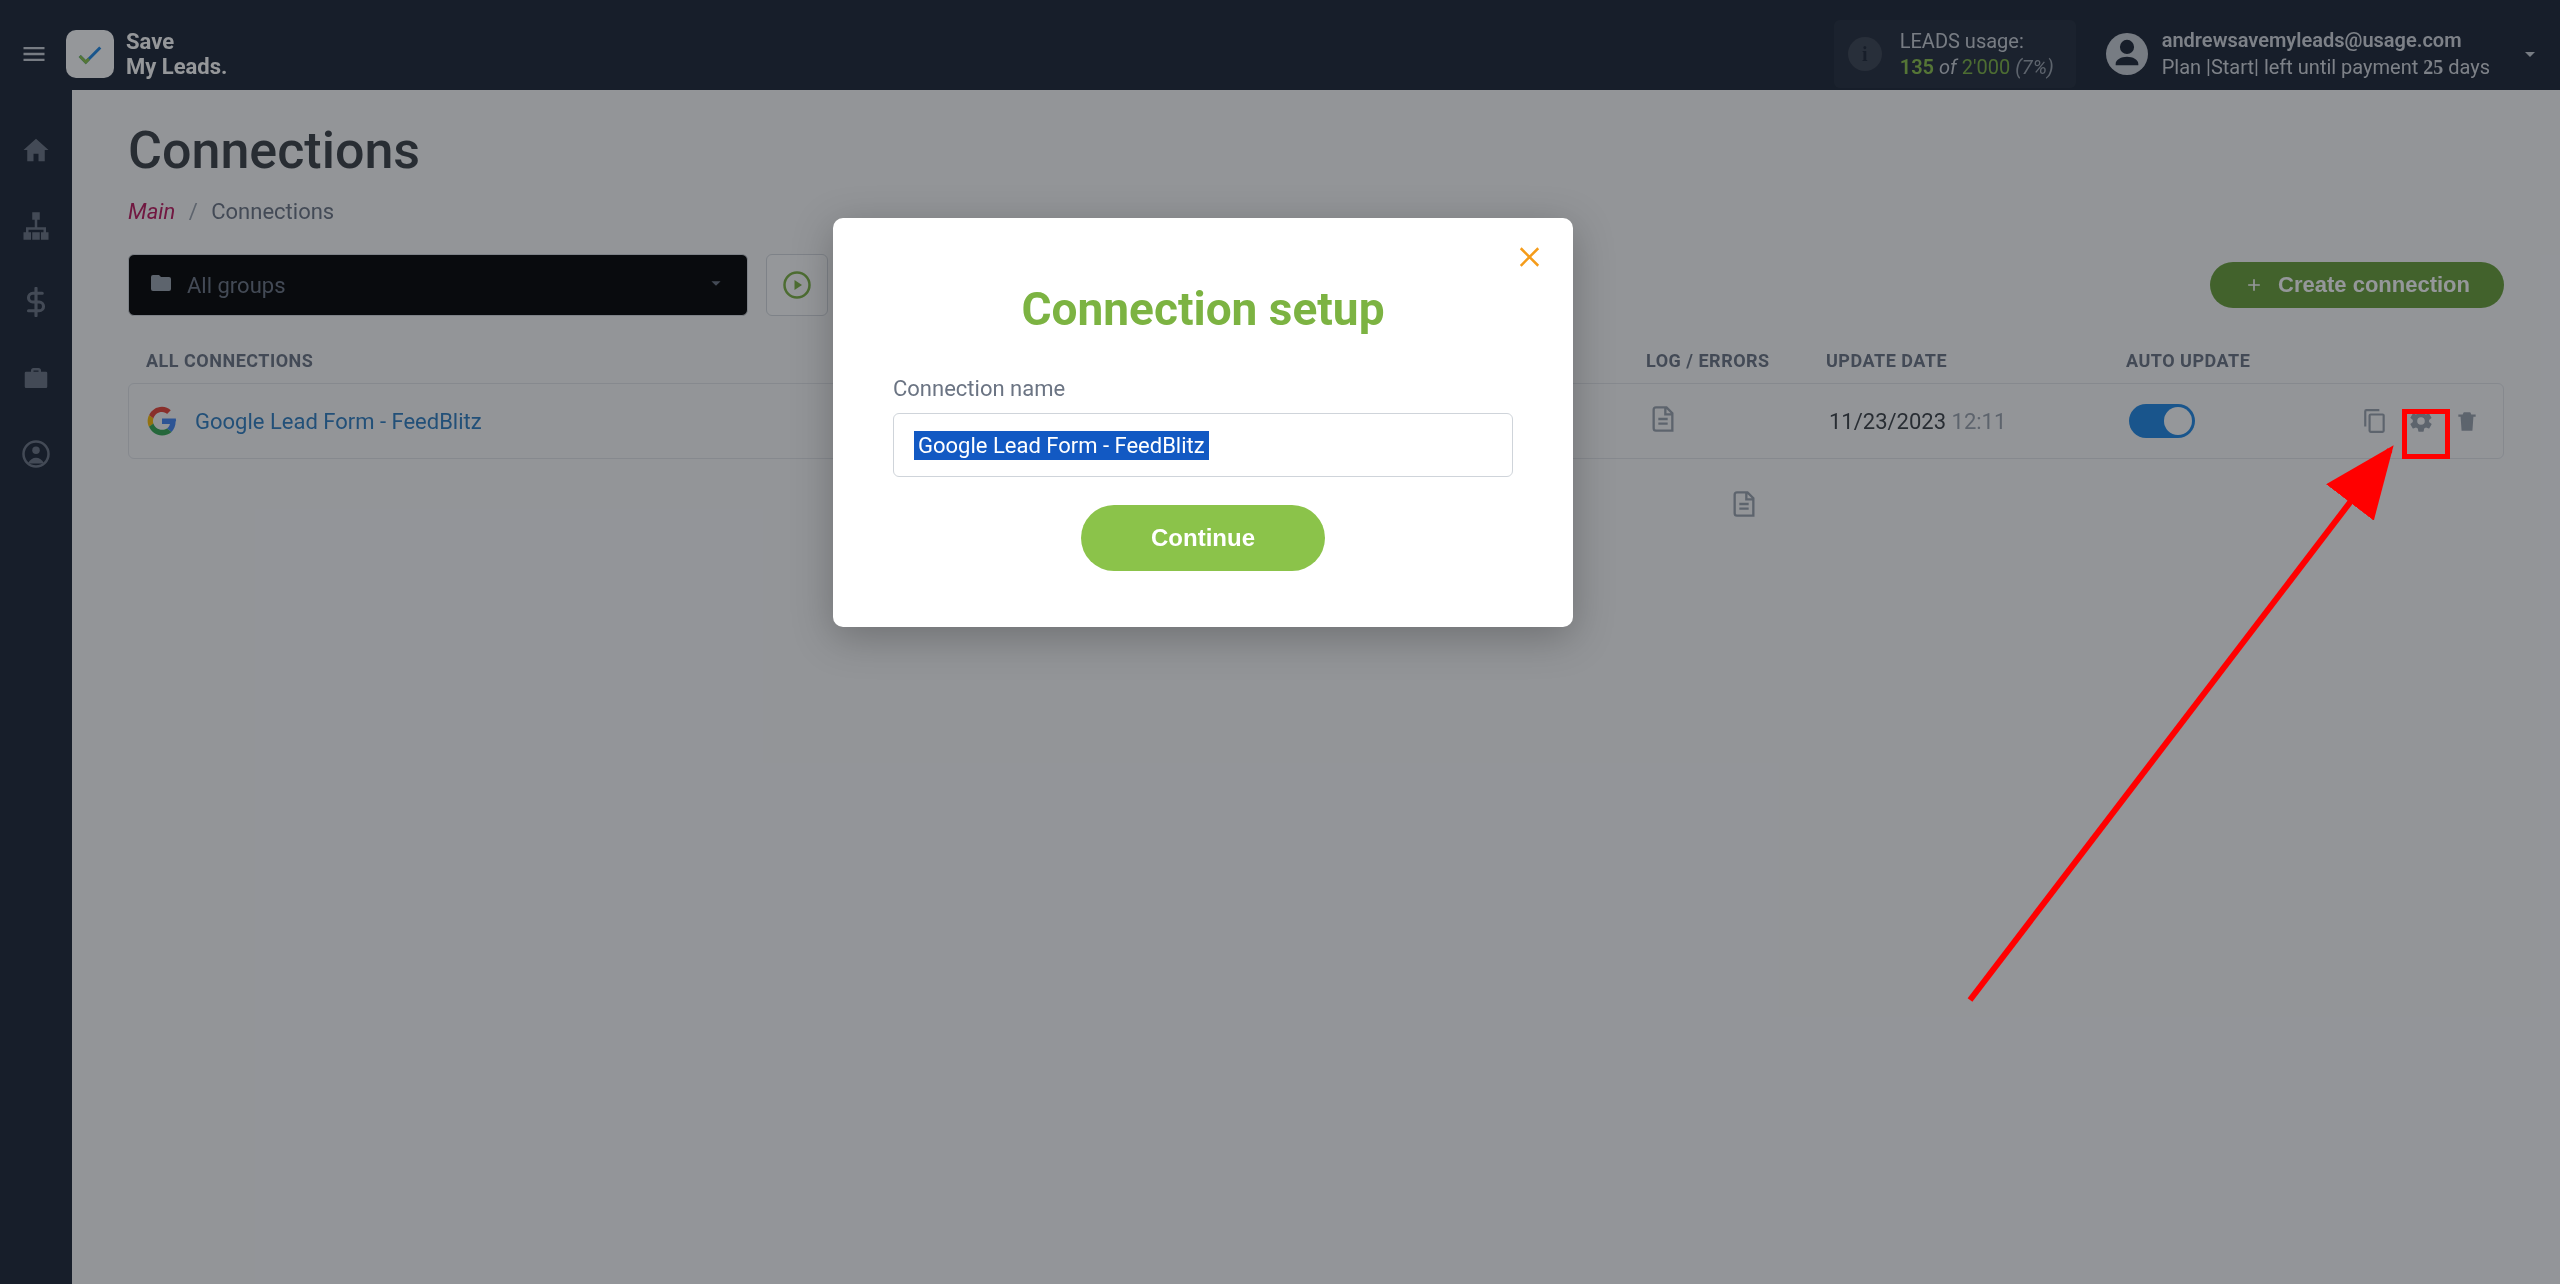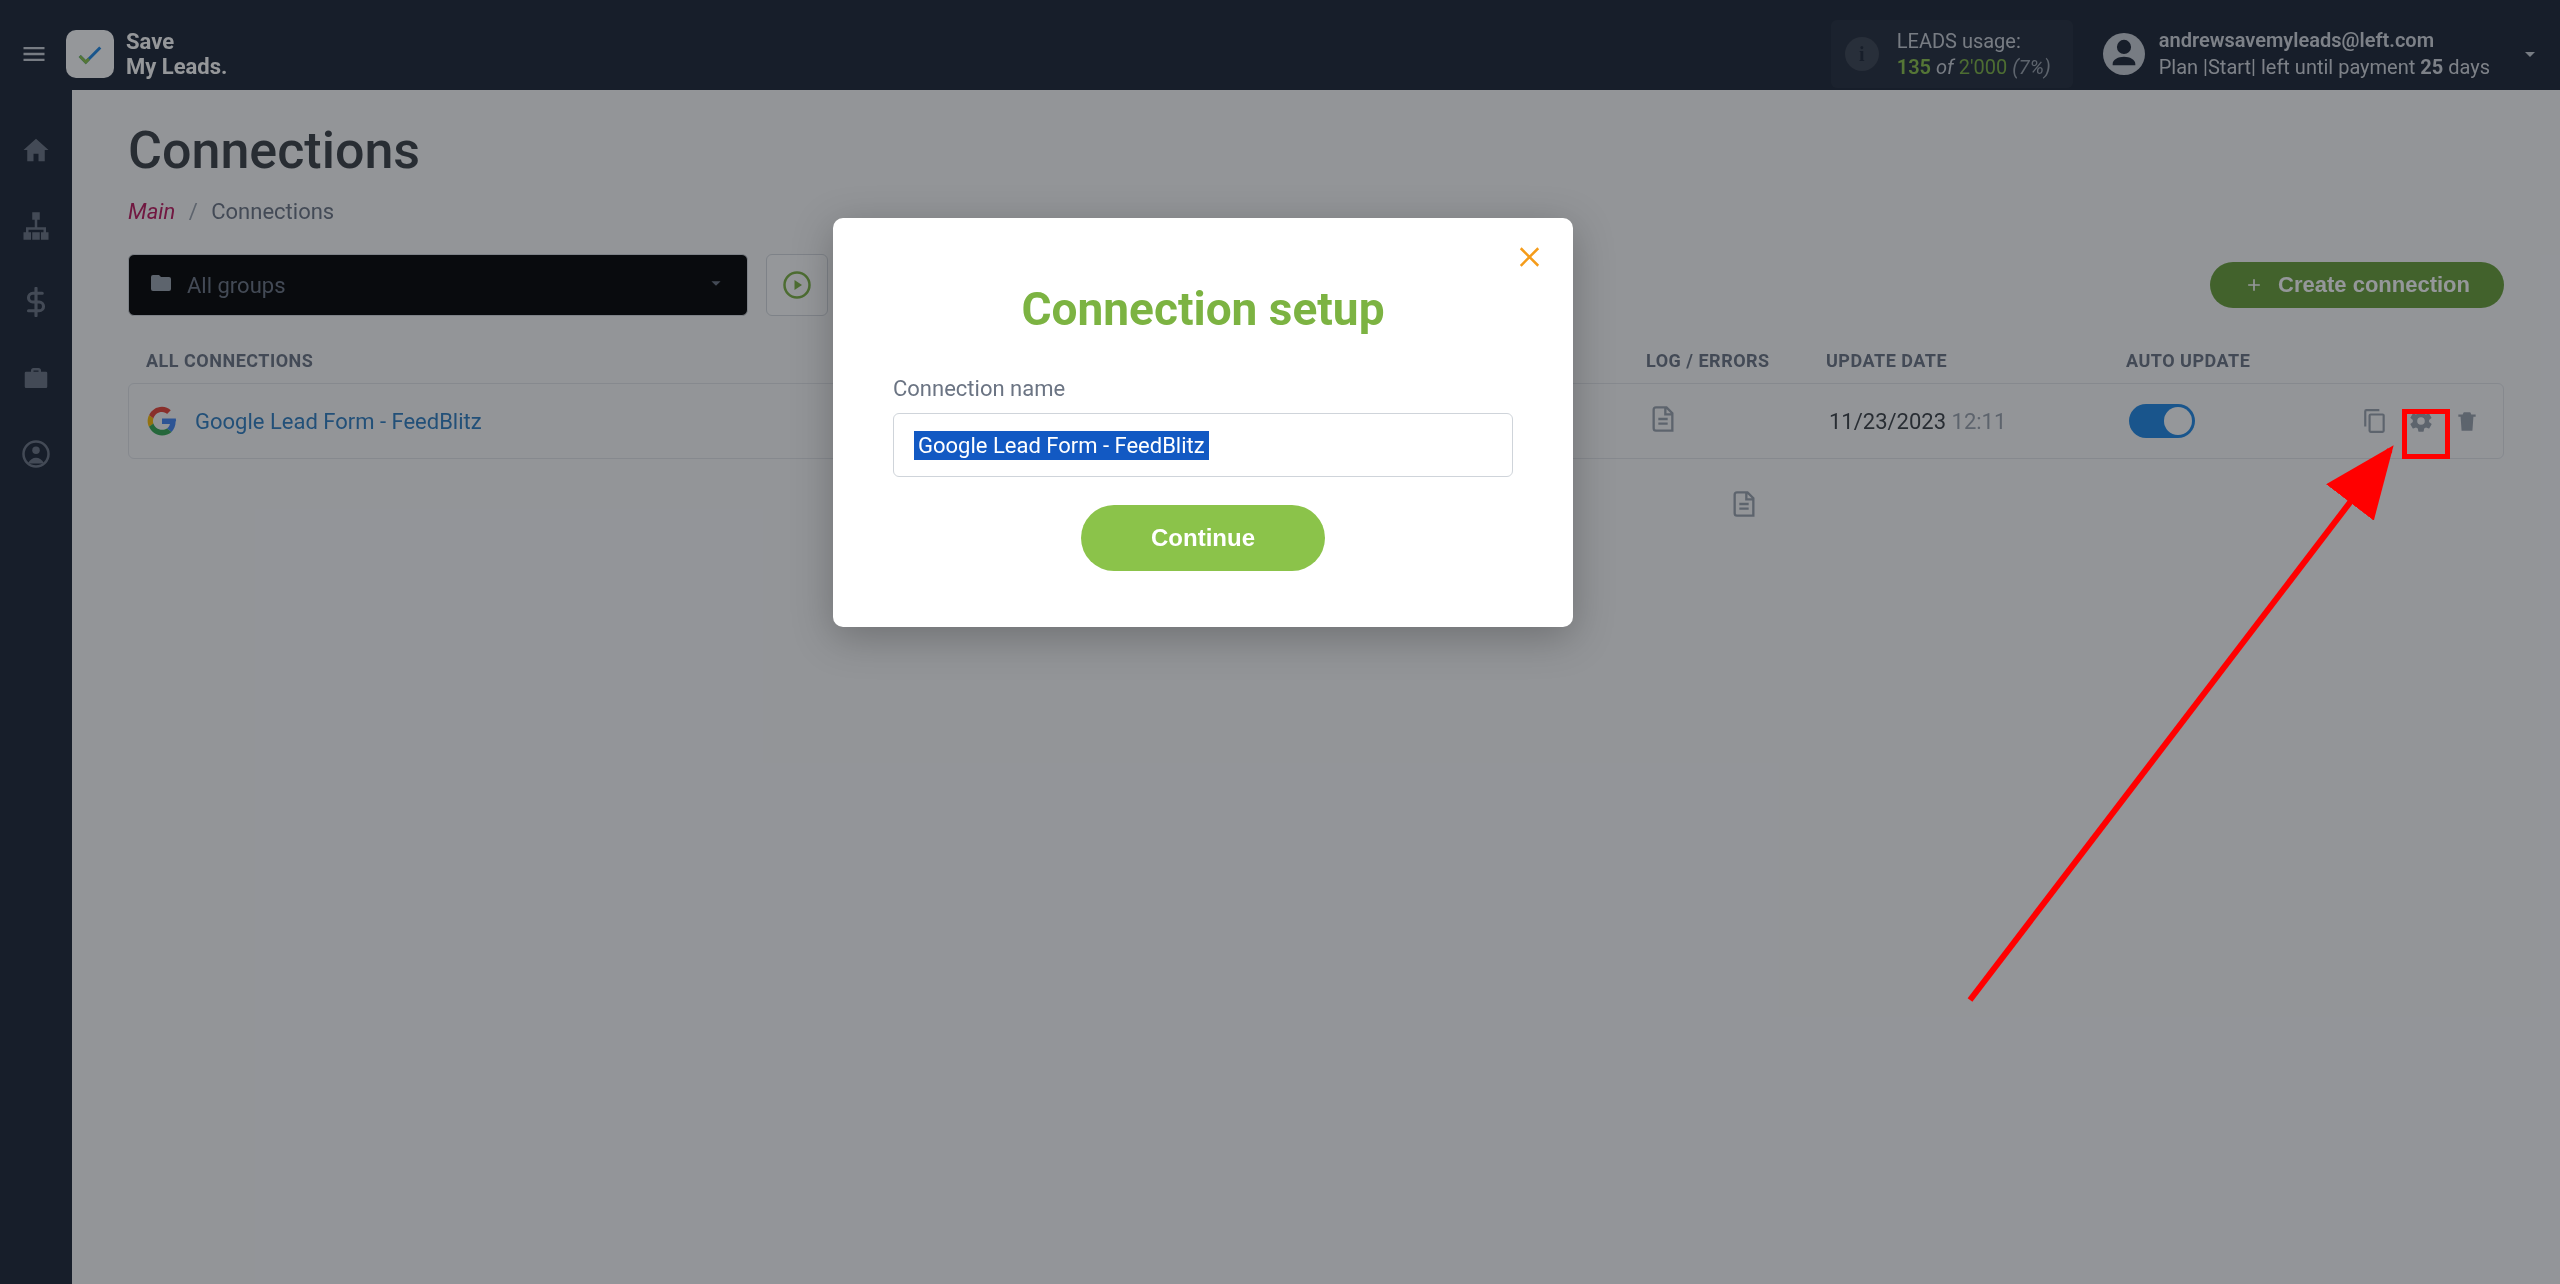--- a/index.html
+++ b/index.html
@@ -26,21 +26,21 @@
   .usage-text { font-size: 20px; line-height: 1.3; color:#c9ced6; }
   .usage-text .num-used { color:#8bc34a; font-weight:600; }
   .usage-text .of { font-style: italic; }
   .usage-text .pct { font-style: italic; color:#9aa2ad; }
 
   .user-box { display:flex; align-items:center; gap:14px; margin-right: 10px; }
   .user-avatar { width:42px; height:42px; border-radius:50%; background:#c9ced6; display:flex; align-items:center; justify-content:center; }
   .user-avatar svg { width:34px; height:34px; fill:#1a2333; }
   .user-text { font-size:20px; color:#d4d8de; line-height:1.35; }
   .user-text .email { font-weight:600; }
-  .user-text .days-num { font-weight:700; }
+  .user-text .days-num { font-weight:700;font-family:Liberation Serif, serif; }
   .topbar-caret { width:60px; display:flex; align-items:center; justify-content:center; cursor:pointer; }
   .topbar-caret svg { width:24px; height:24px; fill:#c9ced6; }
 
   
   .leftnav {
     position: absolute; top: 90px; left: 0; bottom: 0; width: 72px;
     background: #1a2333; display:flex; flex-direction:column; align-items:center; padding-top: 40px; gap: 36px;
   }
   .leftnav .nav-item { width: 40px; height: 40px; display:flex; align-items:center; justify-content:center; cursor:pointer; }
   .leftnav .nav-item svg { width: 30px; height: 30px; fill:#6b7483; }
@@ -176,21 +176,21 @@
       </div>
     </div>
   </div>
   <div class="user-box">
     <div class="user-avatar">
       <svg viewBox="0 0 24 24">
           <path d="M12 12a5 5 0 1 0-5-5 5 5 0 0 0 5 5zm0 2c-4 0-8 2-8 5v1h16v-1c0-3-4-5-8-5z"></path>
         </svg>
     </div>
     <div class="user-text">
-      <div class="email">andrewsavemyleads@left.com</div>
+      <div class="email">andrewsavemyleads@usage.com</div>
       <div>
         <span>Plan |Start| left until payment </span><span class="days-num">25</span><span> days</span>
       </div>
     </div>
   </div>
   <div class="topbar-caret">
     <svg viewBox="0 0 24 24">
         <path d="M7 10l5 5 5-5z"></path>
       </svg>
   </div>

